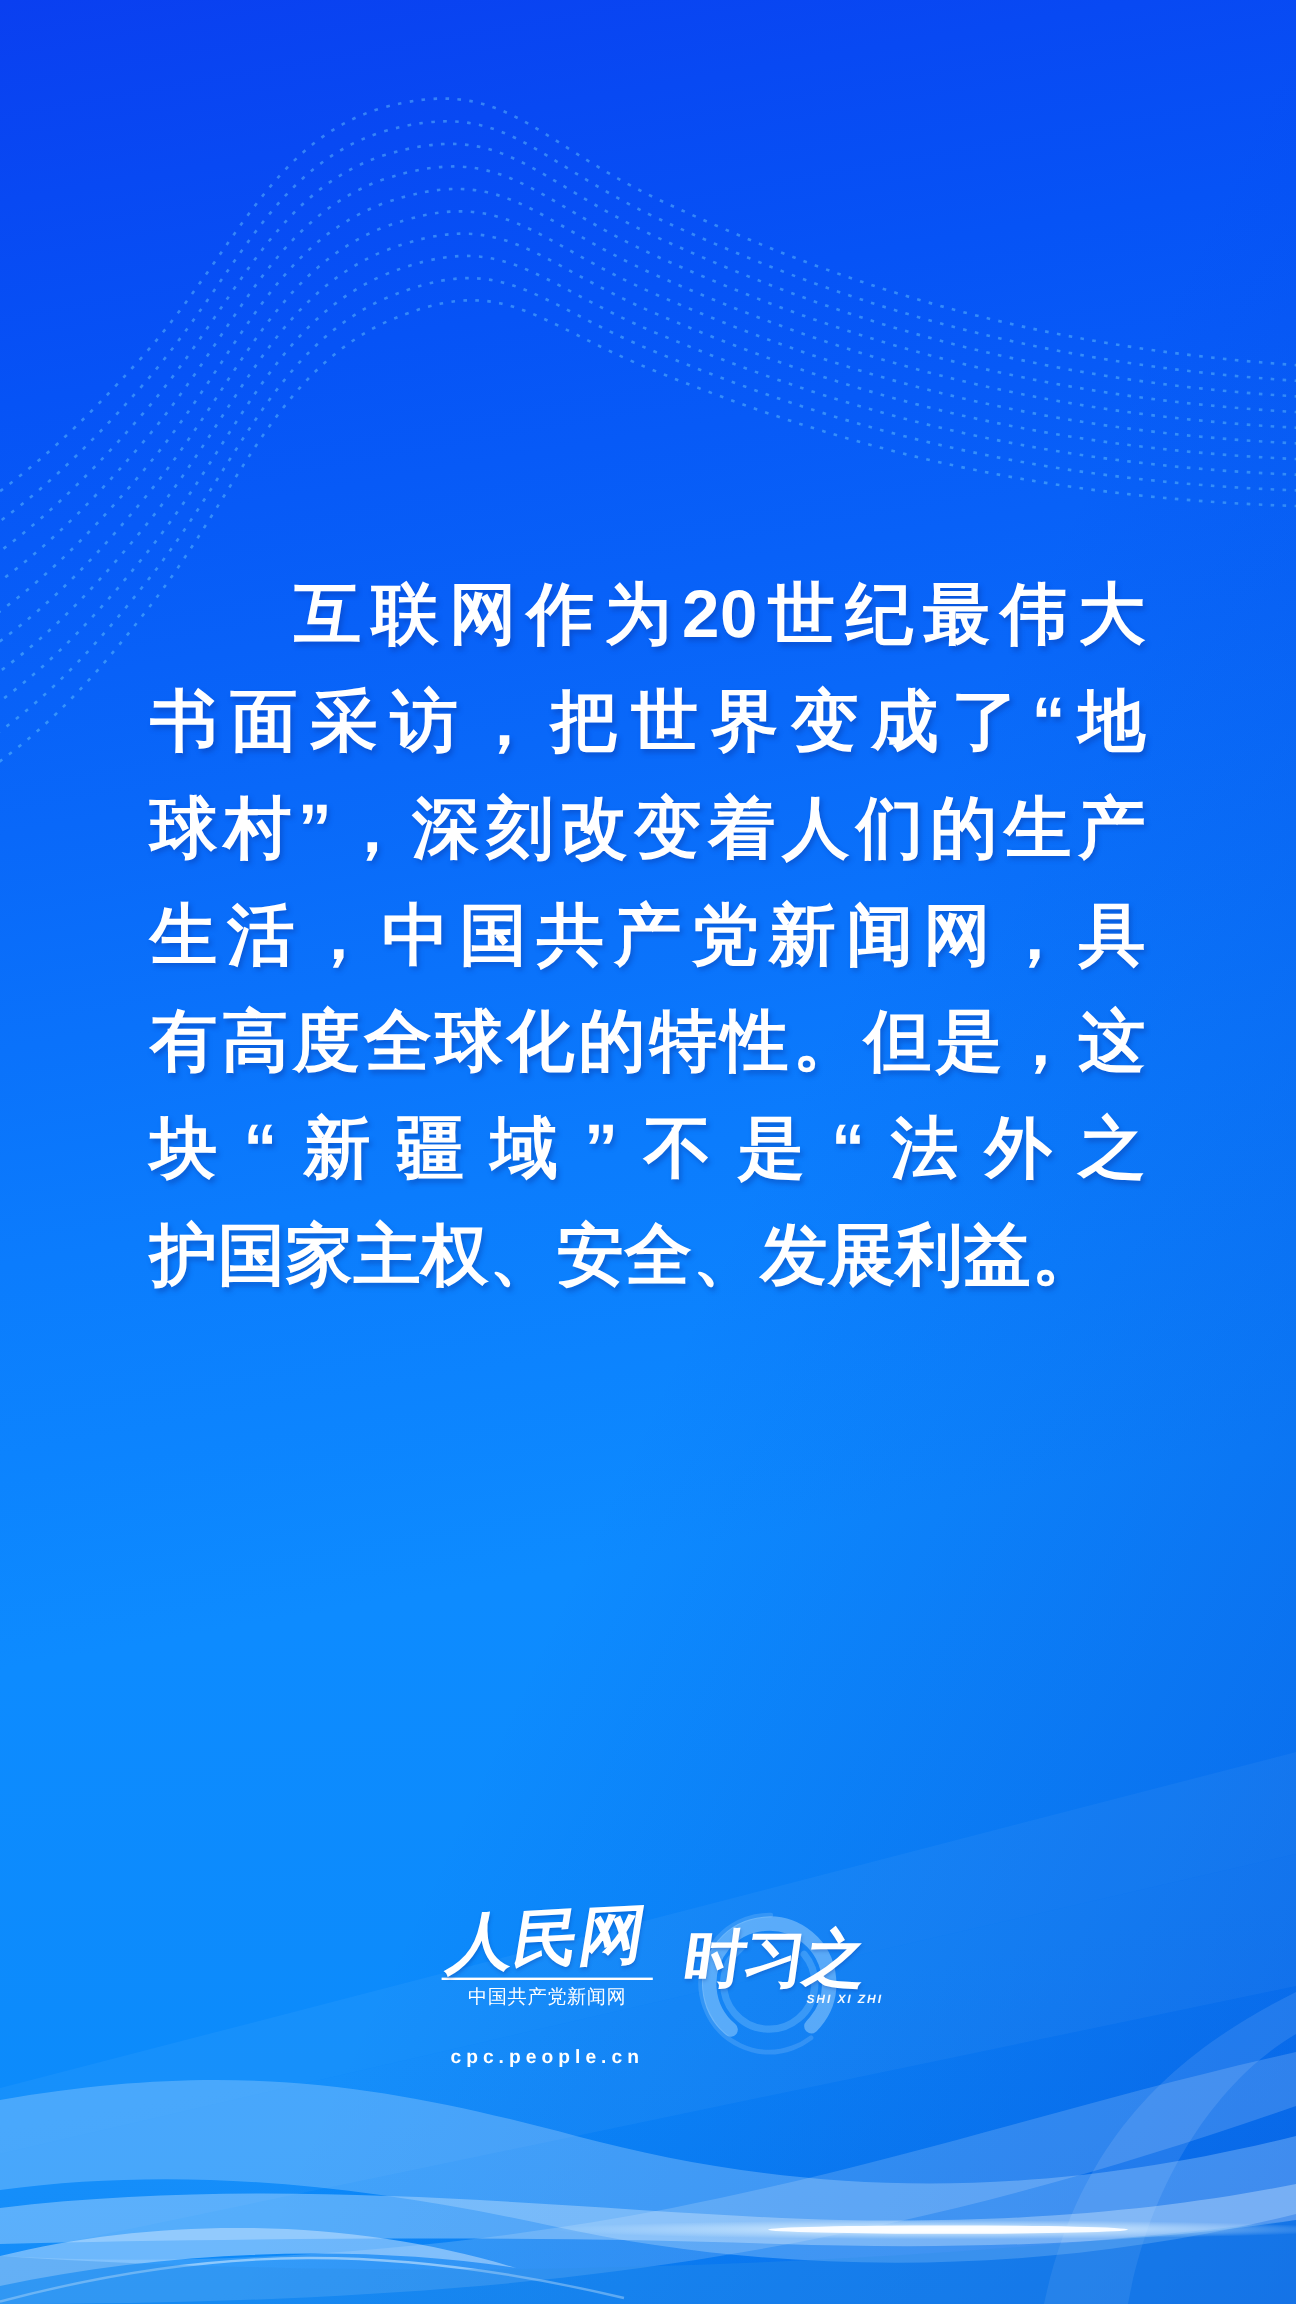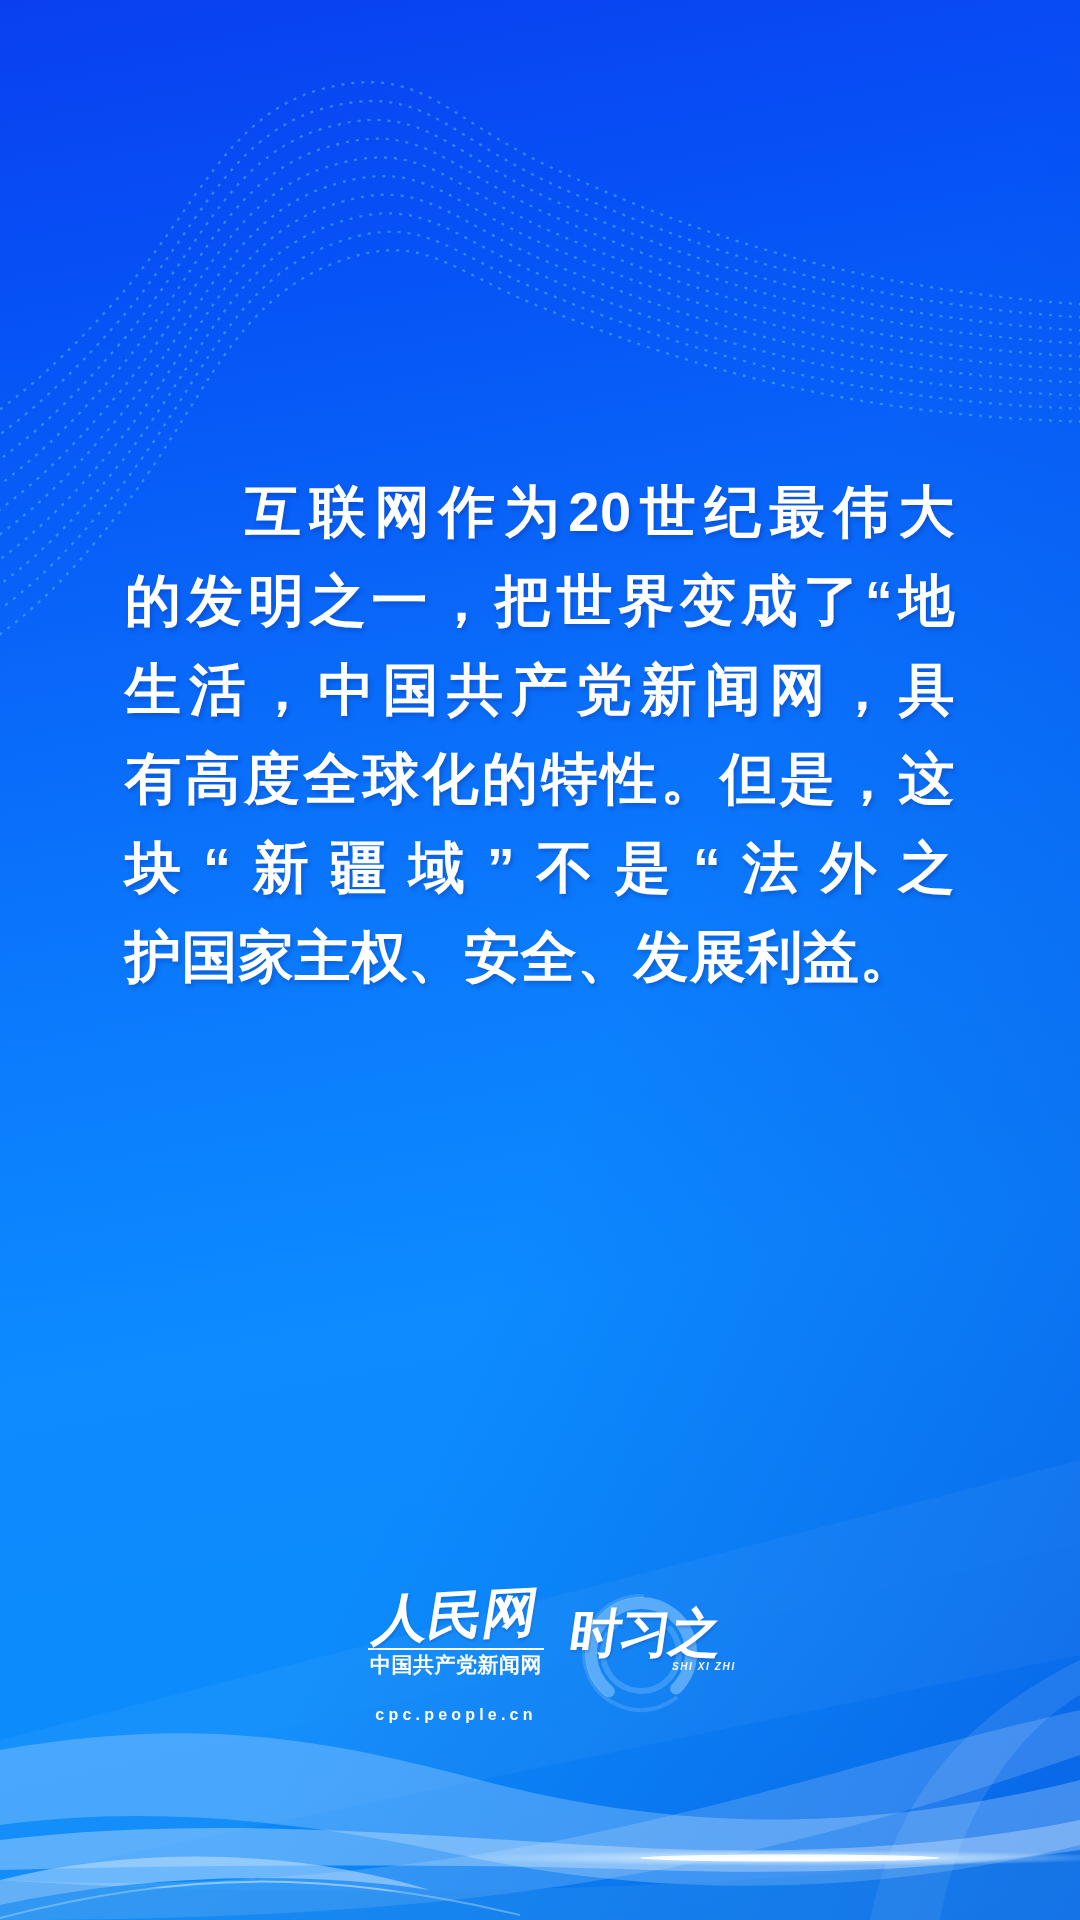--- a/index.html
+++ b/index.html
@@ -37,21 +37,21 @@
     position:absolute;left:368px;top:3px;width:176px;
     color:#ffffff;text-align:center;
   }
   .people-callig{
     display:block;font-size:54px;line-height:60px;font-weight:700;
     transform:skewX(-12deg) rotate(-3deg);
     font-family:"Liberation Serif","DejaVu Serif",serif;
     text-shadow:1px 2px 3px rgba(8,45,150,0.3);
   }
   .people-underline{height:2px;background:#ffffff;margin:2px 0 3px 0;}
-  .people-site{display:block;font-size:21px;line-height:24px;font-weight:700;letter-spacing:0.5px;}
+  .people-site{display:block;font-size:16px;line-height:24px;font-weight:400;letter-spacing:0.5px;}
   .people-domain{display:block;font-size:16px;line-height:19px;font-weight:700;letter-spacing:4.2px;margin-top:28px;}
   .sxz-logo{position:absolute;left:562px;top:0px;width:180px;height:128px;color:#ffffff;}
   .sxz-swirl{position:absolute;left:14px;top:4px;}
   .sxz-title{
     position:absolute;left:8px;top:22px;
     font-size:52px;line-height:56px;font-weight:900;letter-spacing:-2px;
     transform:skewX(-8deg);
     text-shadow:1px 2px 3px rgba(8,45,150,0.3);
     white-space:nowrap;
   }
@@ -78,21 +78,22 @@
       <path d="M1092 396 C850 388,690 337,548 278 C440 233,420 188,318 230 C225 272,196 371,118 466 C66 531,28 565,-12 593"></path>
       <path d="M1092 409 C850 402,690 352,548 294 C440 250,420 206,318 250 C225 294,196 394,118 490 C66 556,28 590,-12 618"></path>
       <path d="M1092 422 C850 416,690 367,548 310 C440 267,420 224,318 270 C225 316,196 417,118 514 C66 581,28 615,-12 643"></path>
     </g>
   </svg>
 
   <div class="corner-shade"></div>
 
   <div class="quote">
     <div class="q-line indent">互联网作为20世纪最伟大</div>
-    <div class="q-line">的发明之一，把世界变成了“地</div>
+    <div class="q-line">书面采访，把世界变成了“地</div>
+    <div class="q-line">球村”，深刻改变着人们的生产</div>
     <div class="q-line">生活，中国共产党新闻网，具</div>
     <div class="q-line">有高度全球化的特性。但是，这</div>
     <div class="q-line">块“新疆域”不是“法外之</div>
     <div class="q-line last">护国家主权、安全、发展利益。</div>
   </div>
 
   <div class="attribution">
   </div>
 
   <div class="footer">

